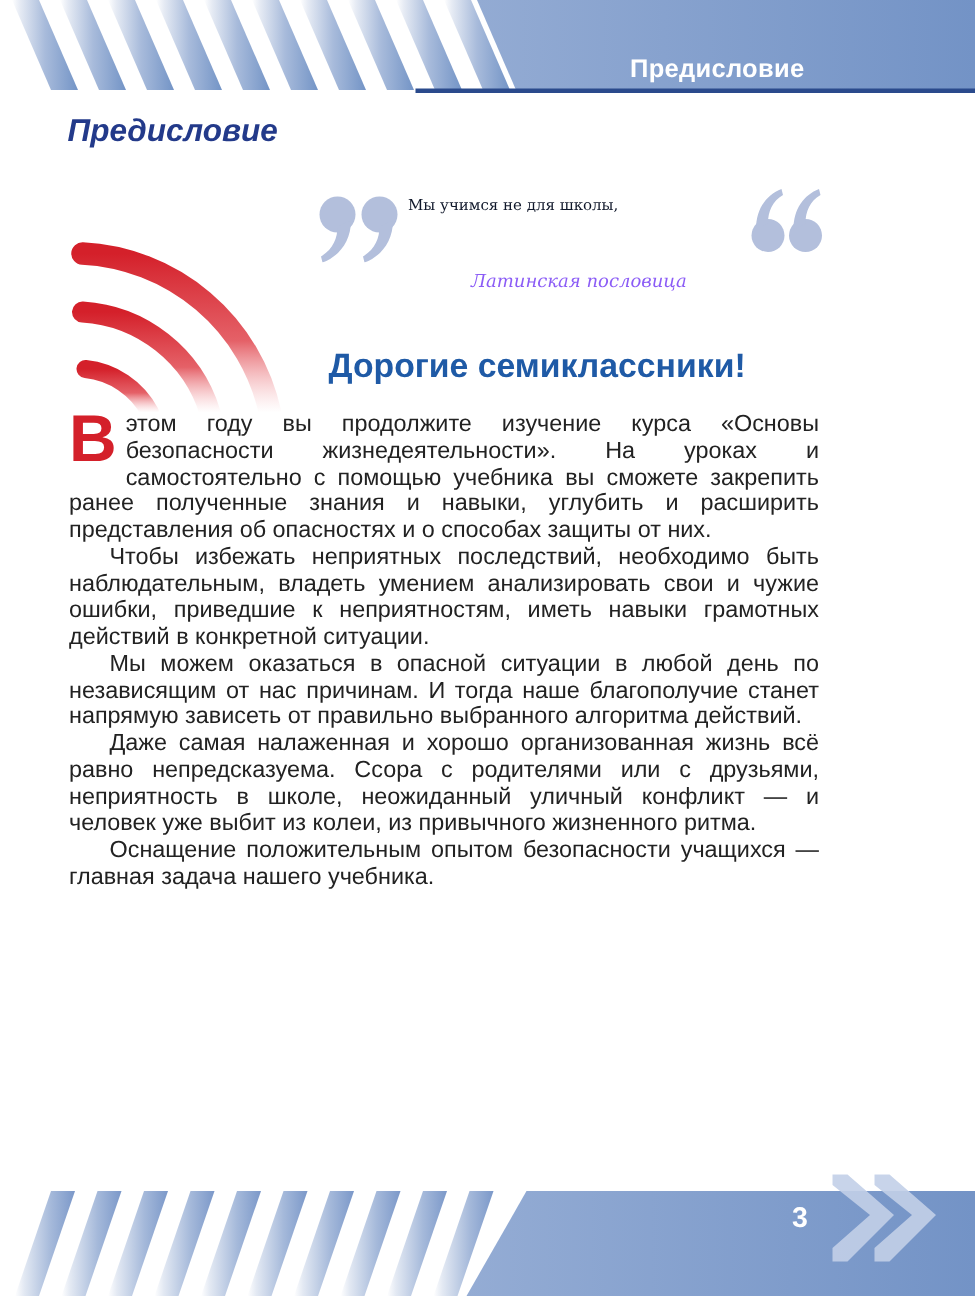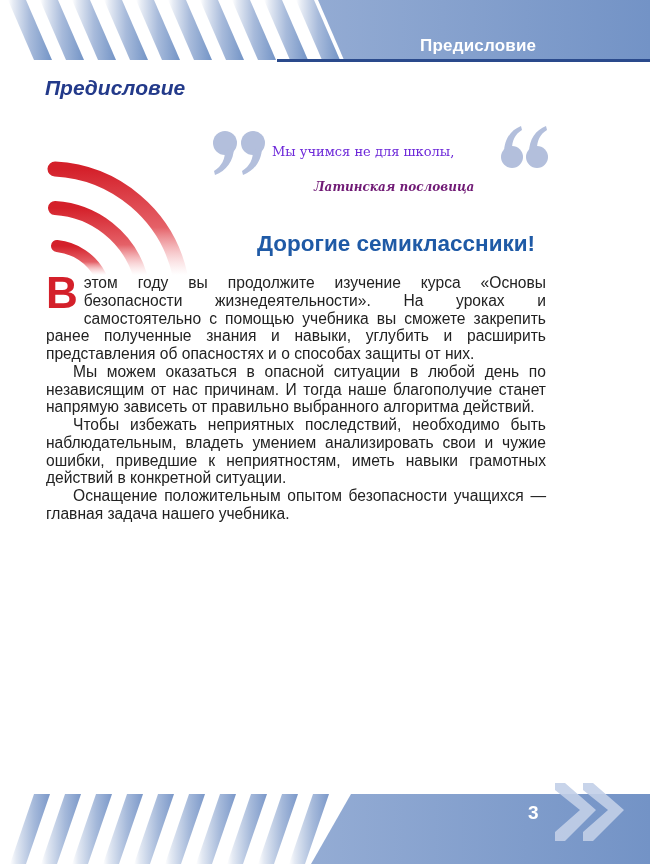--- a/index.html
+++ b/index.html
@@ -3,24 +3,24 @@
 <meta charset="utf-8">
 <style>
   html, body { margin:0; padding:0; }
   body { width:650px; height:865px; position:relative; overflow:hidden; background:#ffffff; font-family:"Liberation Sans", sans-serif; }
   .hdr-band { position:absolute; left:0; top:0; width:650px; height:62px; }
   .hdr-title { position:absolute; left:420px; top:36px; color:#ffffff; font-weight:bold; font-size:17px; letter-spacing:0.2px; }
   .section-title { position:absolute; left:45px; top:76px; color:#233a8a; font-weight:bold; font-style:italic; font-size:21px; }
   .quote-box { position:absolute; left:200px; top:125px; width:360px; height:75px; }
   .quote-open { position:absolute; left:12px; top:0px; }
   .quote-close { position:absolute; left:300px; top:0px; }
-  .quote-text { position:absolute; left:72px; top:18px; font-family:"DejaVu Serif", serif; font-size:13px; line-height:18px; color:#6d28d9; }
-  .quote-source { position:absolute; left:114px; top:55px; font-family:"DejaVu Serif", serif; font-style:italic; font-size:12px; color:#701a75;font-weight:bold; }
+  .quote-text { position:absolute; left:72px; top:4px; font-family:"DejaVu Serif", serif; font-size:10px; line-height:18px; color:#0f172a; }
+  .quote-source { position:absolute; left:114px; top:55px; font-family:"DejaVu Serif", serif; font-style:italic; font-size:12px; color:#8b5cf6; }
   .arcs { position:absolute; left:0; top:150px; }
-  .greeting { position:absolute; left:219px; top:231px; color:#1f5aa6; font-weight:bold; font-size:22.5px;margin-left:38px; }
+  .greeting { position:absolute; left:219px; top:231px; color:#1f5aa6; font-weight:bold; font-size:22.5px; }
   .body { position:absolute; left:46px; top:274px; width:500px; font-size:15.6px; line-height:17.75px; color:#222222; text-align:justify; }
   .body p { margin:0; text-indent:27px; }
   .body p.first { text-indent:0; }
   .dropcap { float:left; color:#d4202a; font-weight:bold; font-size:44px; line-height:33px; height:34px; margin:2px 6px 0 0; }
   .ftr { position:absolute; left:0; top:780px; width:650px; height:85px; }
   .page-num { position:absolute; left:528px; top:802px; color:#ffffff; font-weight:bold; font-size:19px; }
 </style>
 </head>
 <body>
 
@@ -93,22 +93,23 @@
     <path d="M55,19 A135,135 0 0 1 180,125" stroke-width="15"></path>
     <path d="M55,58 A95,95 0 0 1 140,125" stroke-width="14"></path>
     <path d="M57,96 A55,55 0 0 1 100,125" stroke-width="12"></path>
   </g>
 </svg>
 
 <div class="greeting">Дорогие семиклассники!</div>
 
 <div class="body">
   <p class="first"><span class="dropcap">В</span><span> этом году вы продолжите изучение курса «Основы безопасности жизнедеятельности». На уроках и самостоятельно с помощью учебника вы сможете закрепить ранее полученные знания и навыки, углубить и расширить представления об опасностях и о способах защиты от них.</span></p>
+  <p>Чтобы избежать неприятных последствий, необходимо быть наблюдательным, владеть умением анализировать свои и чужие ошибки, приведшие к неприятностям, иметь навыки грамотных действий в конкретной ситуации.</p>
   <p>Мы можем оказаться в опасной ситуации в любой день по независящим от нас причинам. И тогда наше благополучие станет напрямую зависеть от правильно выбранного алгоритма действий.</p>
-  <p>Чтобы избежать неприятных последствий, необходимо быть наблюдательным, владеть умением анализировать свои и чужие ошибки, приведшие к неприятностям, иметь навыки грамотных действий в конкретной ситуации.</p>
+  <p>Даже самая налаженная и хорошо организованная жизнь всё равно непредсказуема. Ссора с родителями или с друзьями, неприятность в школе, неожиданный уличный конфликт — и человек уже выбит из колеи, из привычного жизненного ритма.</p>
   <p>Оснащение положительным опытом безопасности учащихся — главная задача нашего учебника.</p>
 </div>
 
 <svg class="ftr" width="650" height="85" viewBox="0 0 650 85">
   <defs>
     <linearGradient id="fg" x1="0" y1="0" x2="1" y2="0">
       <stop offset="0" stop-color="#ffffff"></stop>
       <stop offset="0.15" stop-color="#e3e9f3"></stop>
       <stop offset="0.6" stop-color="#a5b9da"></stop>
       <stop offset="1" stop-color="#7b98c9"></stop>

